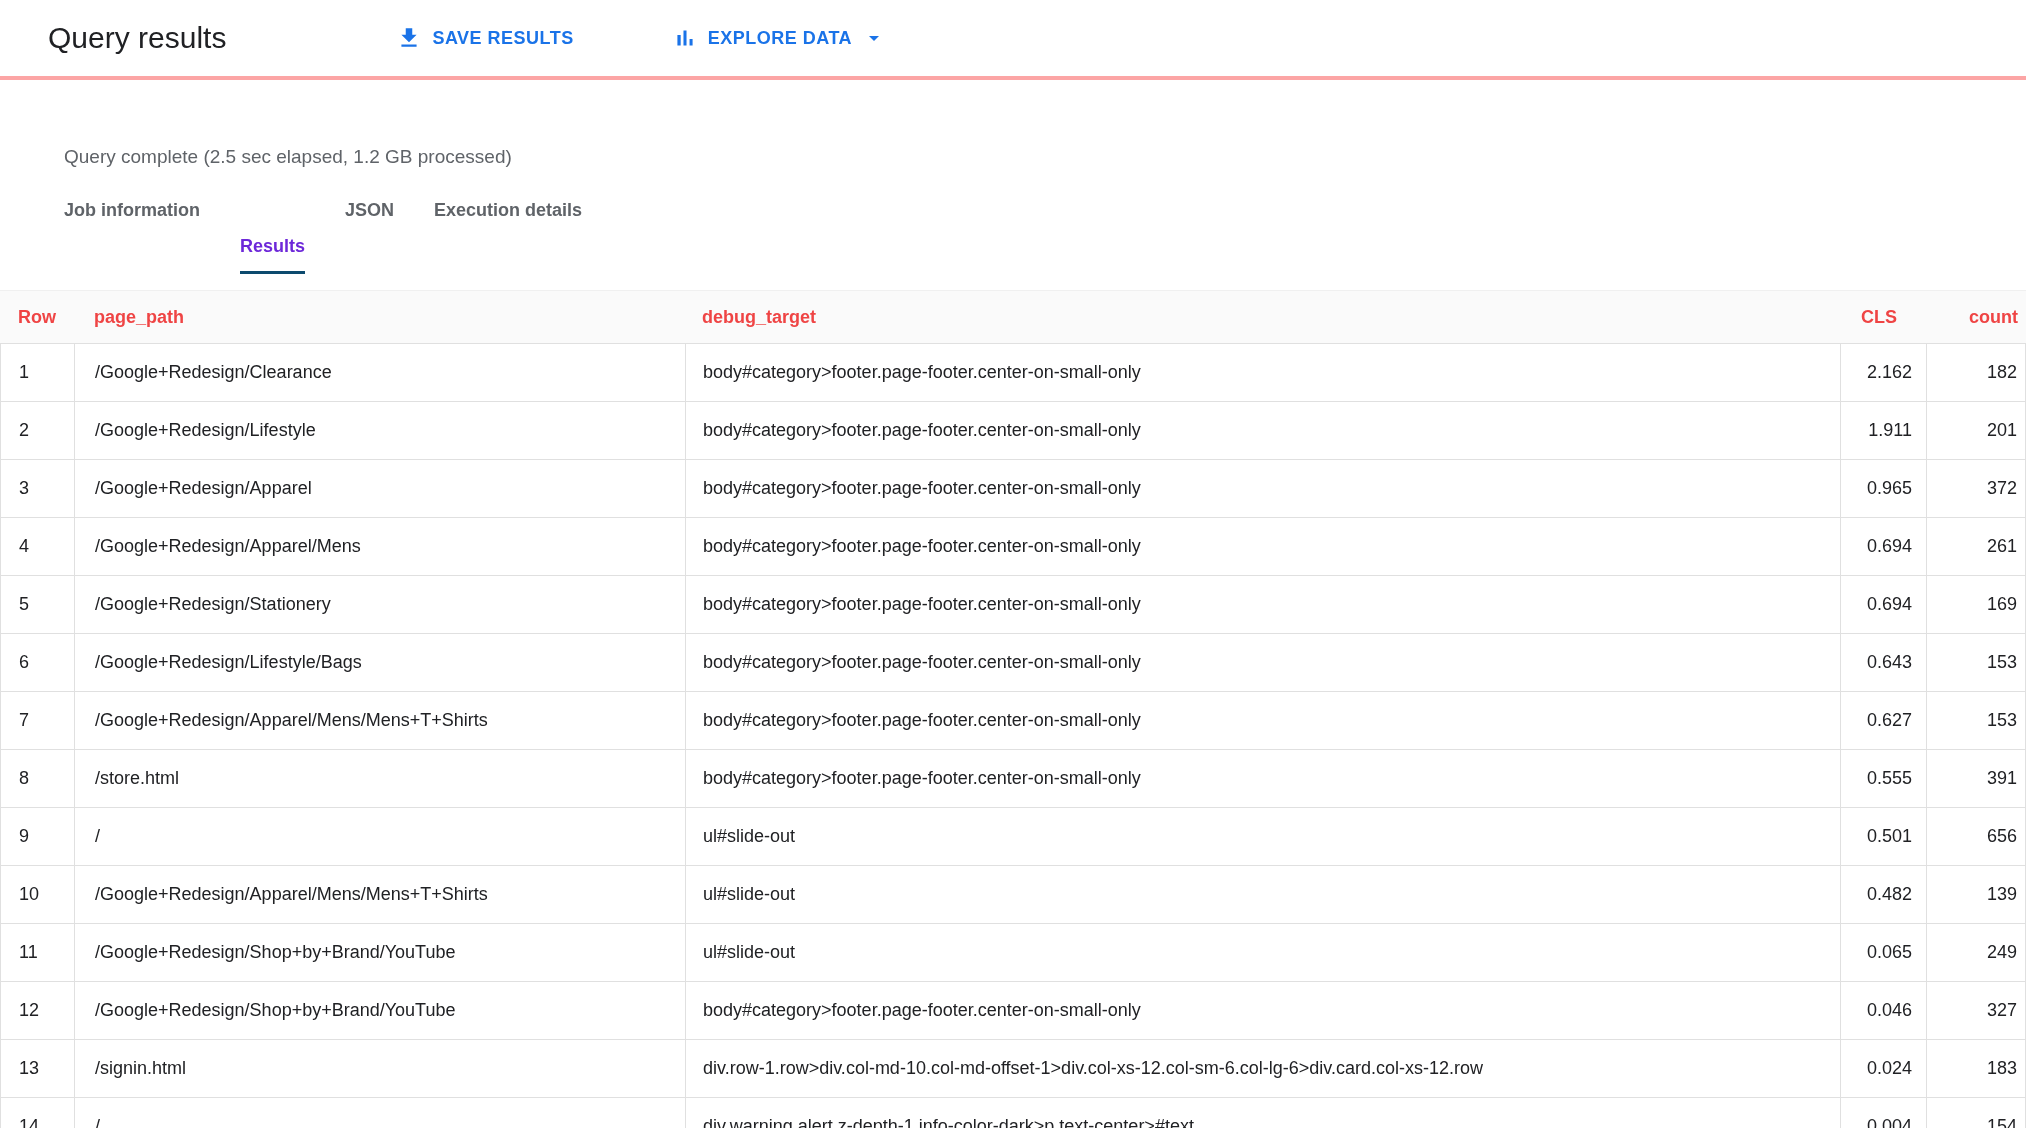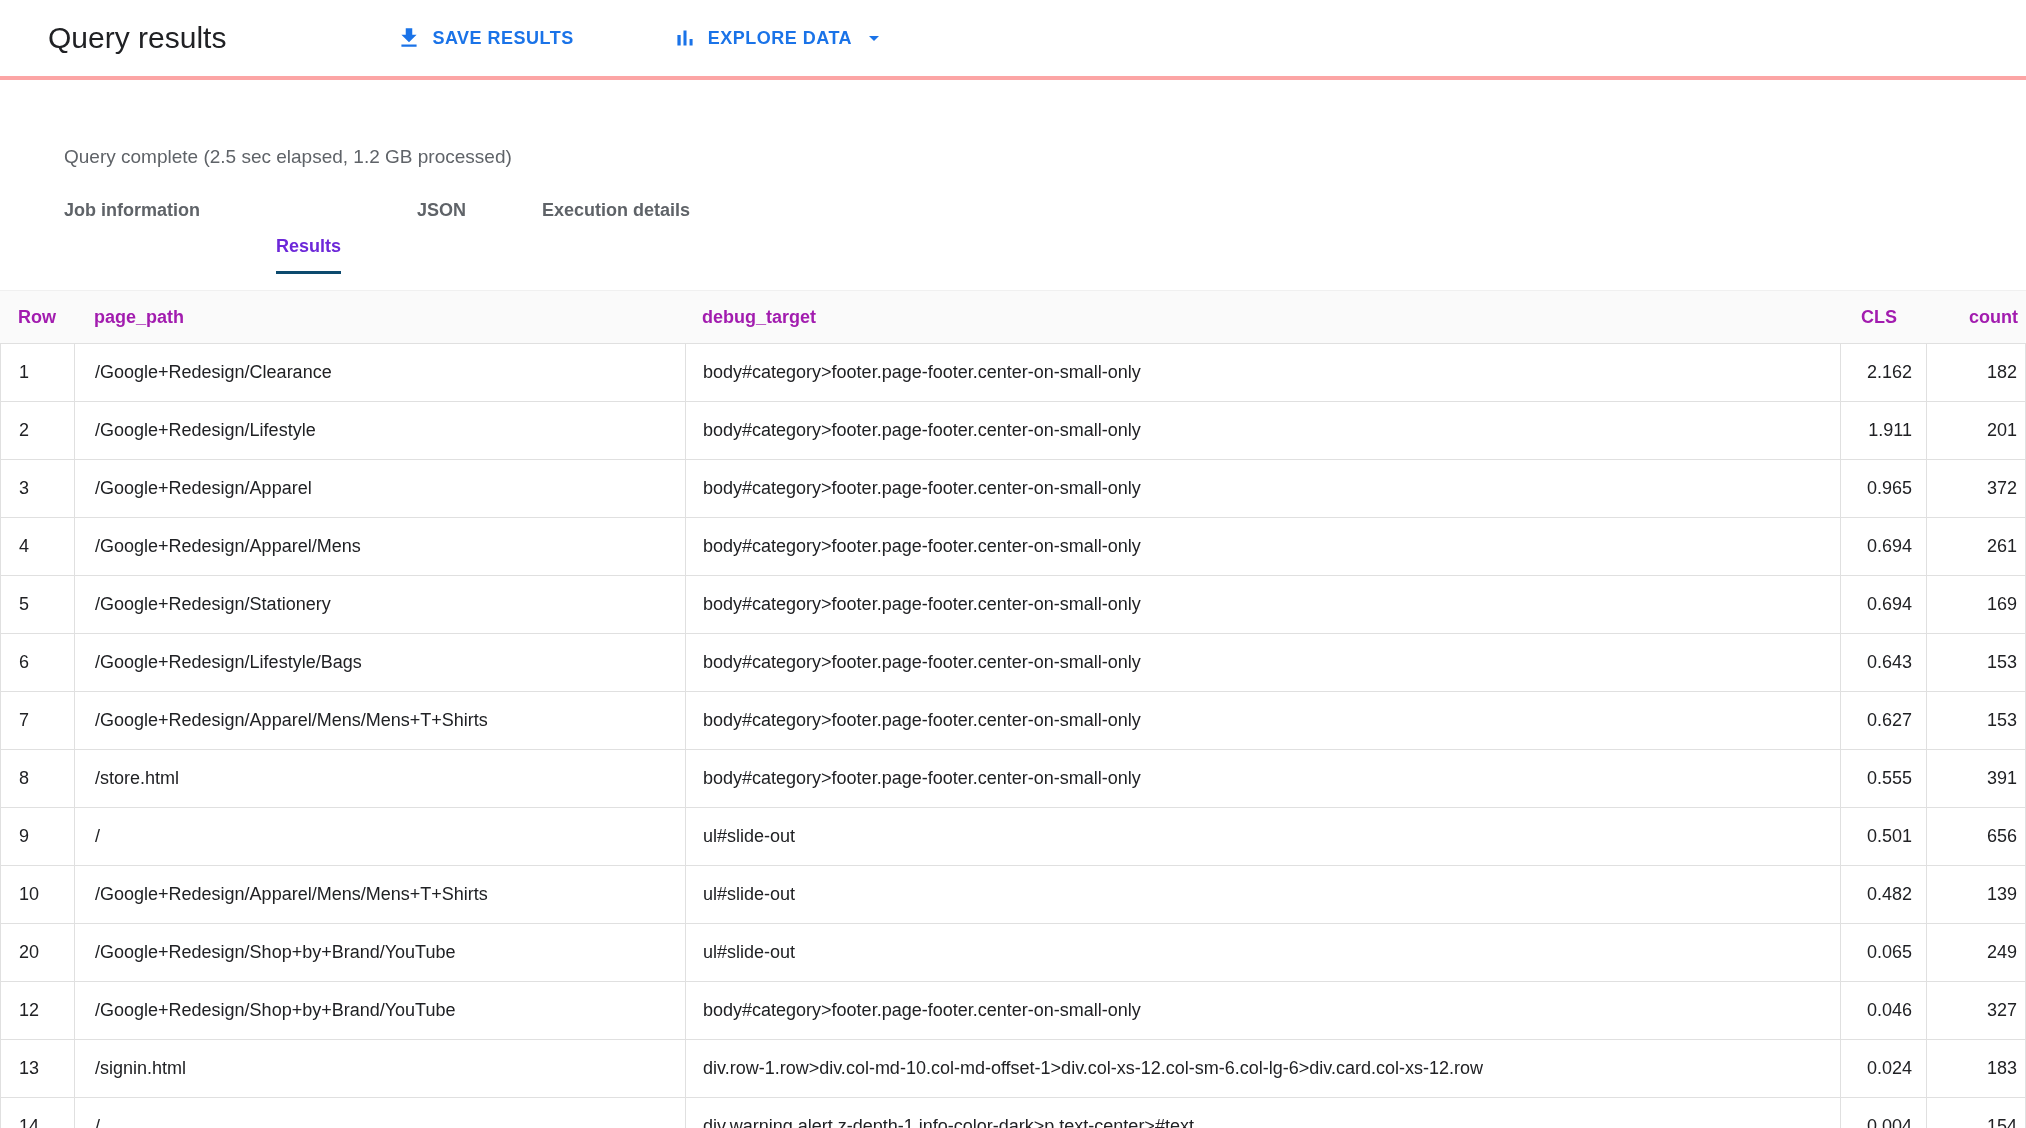--- a/index.html
+++ b/index.html
@@ -34,39 +34,39 @@
 
   
   .status {
     margin: 64px 0 0 64px;
     font-size: 19px;
     color: #5f6368;
     line-height: 26px;
   }
 
   
-  .tabs { display: flex; gap: 76px; margin: 30px 0 0 64px; }
+  .tabs { display: flex; gap: 40px; margin: 30px 0 0 64px; }
   .tab {
     font-size: 18px; font-weight: bold; color: #5f6368;
     padding-bottom: 14px; cursor: pointer; white-space: nowrap;
   }
   .tab.active { color: #6d28d9; border-bottom: 3px solid #0c4a6e; margin-top: 36px; }
 
   
   .table { margin-top: 16px; width: 100%; }
   .thead {
     display: flex; align-items: stretch;
     height: 54px;
     background: #fafafa;
     border-top: 1px solid #f0f0f0;
     border-bottom: 1px solid #e0e0e0;
   }
   .th {
     display: flex; align-items: center;
-    font-size: 18px; font-weight: bold; color: #a21caf;
+    font-size: 18px; font-weight: bold; color: #ef4444;
   }
   .trow {
     display: flex; align-items: stretch;
     height: 58px;
     border-bottom: 1px solid #e0e0e0;
     border-left: 1px solid #e0e0e0;
     background: #ffffff;
   }
   .td {
     display: flex; align-items: center;
@@ -207,21 +207,21 @@
 
       <div class="trow">
         <div class="td col-row">10</div>
         <div class="td col-path">/Google+Redesign/Apparel/Mens/Mens+T+Shirts</div>
         <div class="td col-target">ul#slide-out</div>
         <div class="td col-cls">0.482</div>
         <div class="td col-count">139</div>
       </div>
 
       <div class="trow">
-        <div class="td col-row">20</div>
+        <div class="td col-row">11</div>
         <div class="td col-path">/Google+Redesign/Shop+by+Brand/YouTube</div>
         <div class="td col-target">ul#slide-out</div>
         <div class="td col-cls">0.065</div>
         <div class="td col-count">249</div>
       </div>
 
       <div class="trow">
         <div class="td col-row">12</div>
         <div class="td col-path">/Google+Redesign/Shop+by+Brand/YouTube</div>
         <div class="td col-target">body#category&gt;footer.page-footer.center-on-small-only</div>

